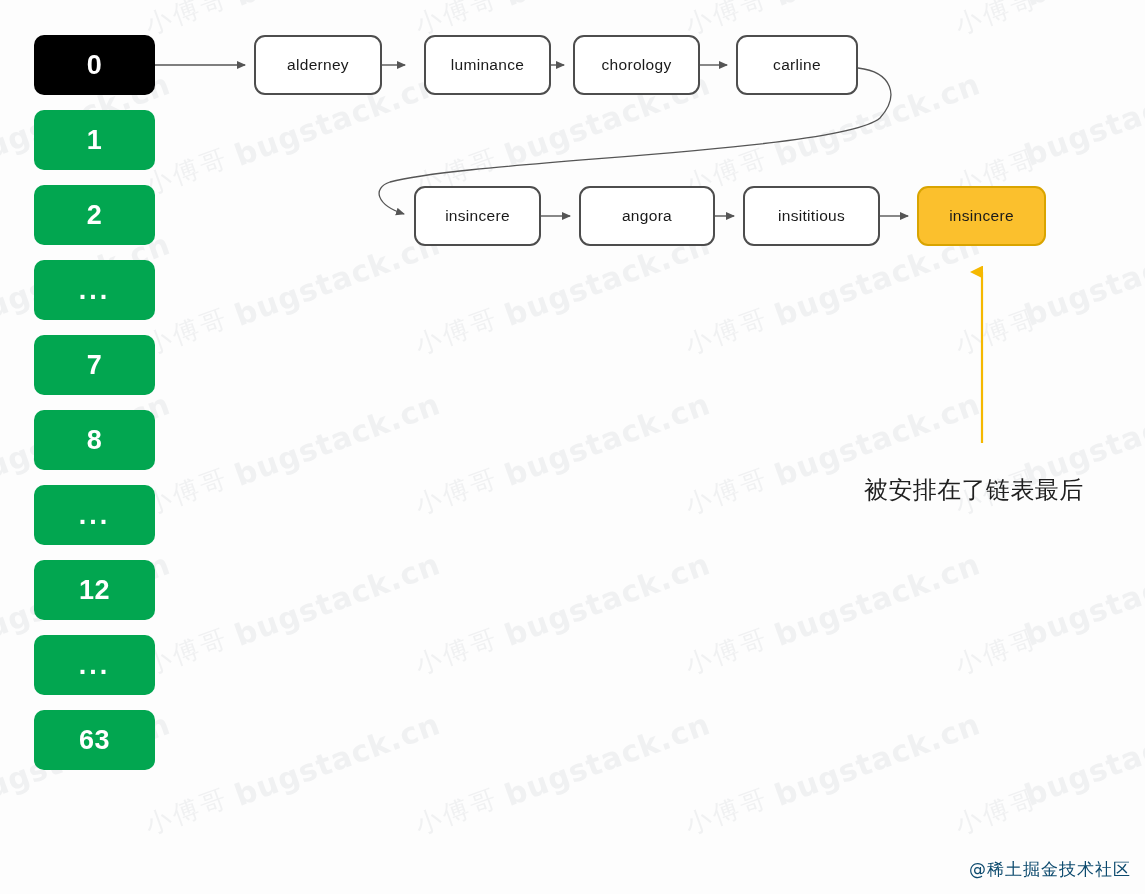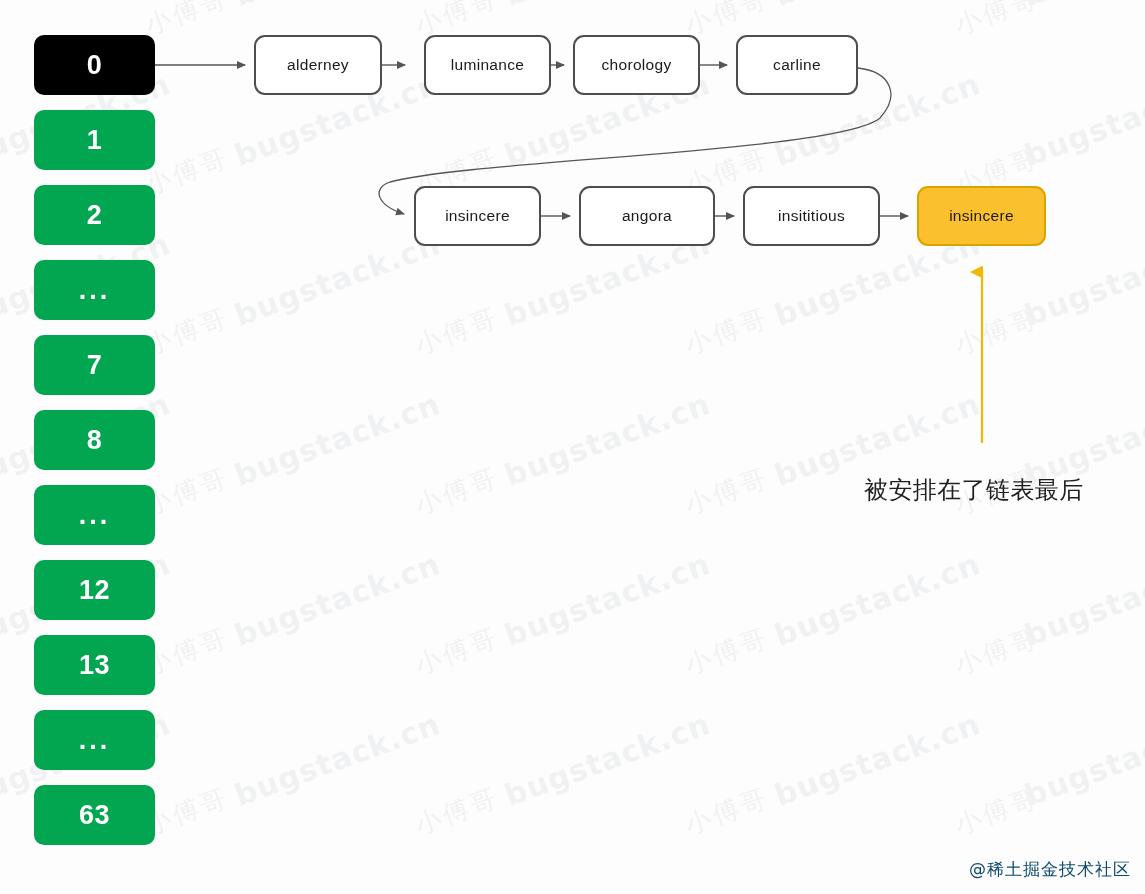--- a/index.html
+++ b/index.html
@@ -243,23 +243,20 @@
     <div class="bucket slot">
       <span>8</span>
     </div>
     <div class="bucket slot">
       <span class="dots">...</span>
     </div>
     <div class="bucket slot">
       <span>12</span>
     </div>
     <div class="bucket slot">
-      <span>13</span>
-    </div>
-    <div class="bucket slot">
       <span class="dots">...</span>
     </div>
     <div class="bucket slot">
       <span>63</span>
     </div>
   </div>
 
   <div class="node" style="left:254px; top:35px; width:128px;">
     <span class="node-label">alderney</span>
   </div>

